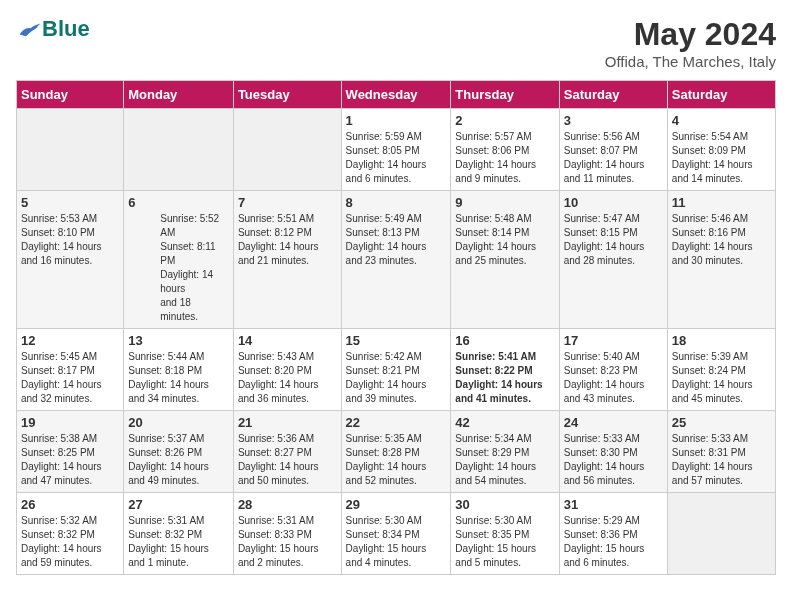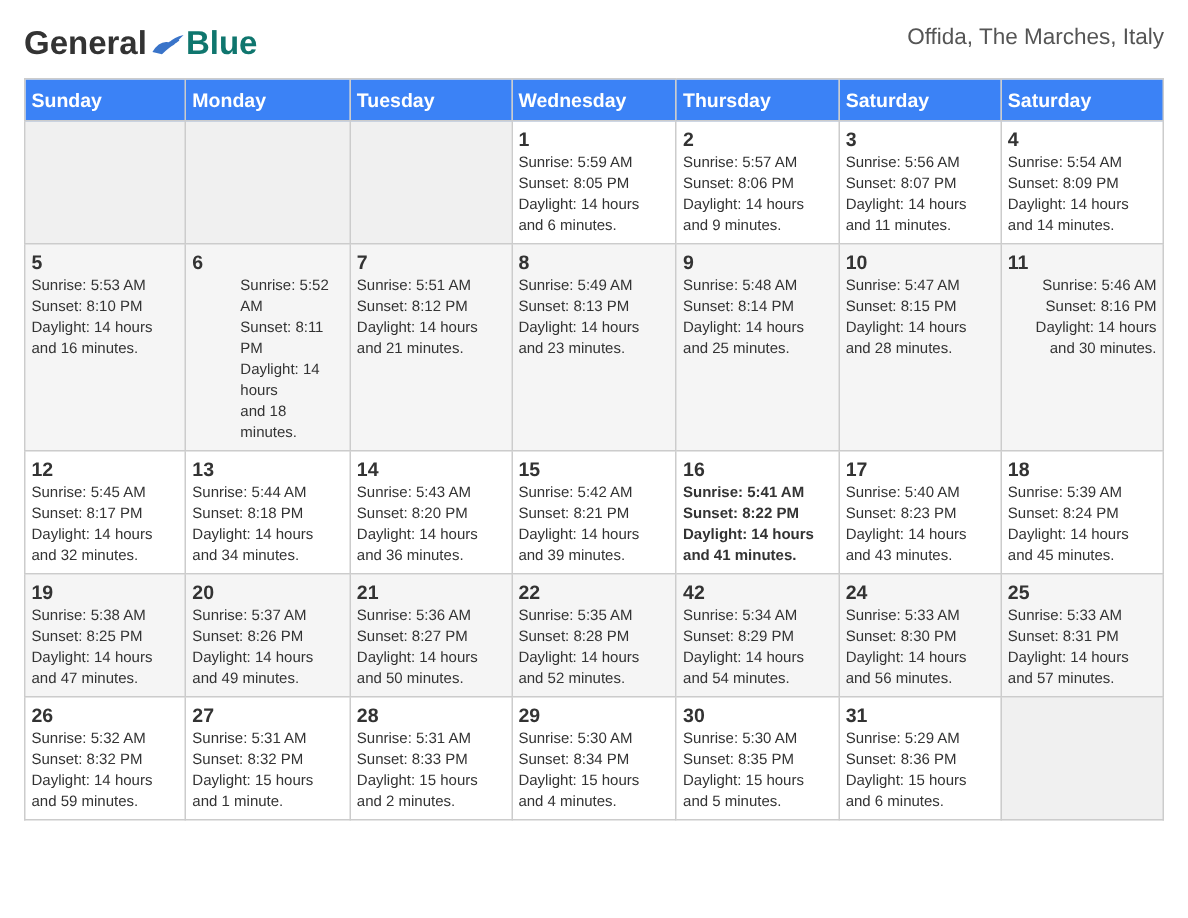--- a/index.html
+++ b/index.html
@@ -50,21 +50,21 @@
     }
     .location {
       font-size: 15px;
       color: #555;
     }
     table {
       width: 100%;
       border-collapse: collapse;
     }
     thead tr th {
-      background-color: #3b82f6;
+      background-color: #be185d;
       color: #fff;
       font-size: 13px;
       font-weight: bold;
       padding: 6px 4px;
       text-align: left;
       border: 1px solid #ccc;
     }
     tbody tr td {
       border: 1px solid #ccc;
       vertical-align: top;
@@ -91,29 +91,29 @@
     .empty-cell {
       background: #f0f0f0 !important;
     }
   </style>
 </head>
 <body>
 
 <div class="header">
   <div class="logo">
     <div class="logo-text">
-      <span class="logo-general">General</span>
       <svg class="logo-bird" viewBox="0 0 30 22" fill="none">
         <path d="M2 18 Q8 8 16 10 Q20 6 28 4 Q22 10 20 12 Q16 14 10 20 Z" fill="#3a74c9"></path>
         <path d="M16 10 Q20 12 24 8" stroke="#3a74c9" stroke-width="1.5" fill="none"></path>
       </svg>
       <span class="logo-blue">Blue</span>
     </div>
   </div>
   <div class="title-section">
+    <div class="month-year">May 2024</div>
     <div class="location">Offida, The Marches, Italy</div>
   </div>
 </div>
 
 <table>
   <thead>
     <tr>
     <th>Sunday</th>
         <th>Monday</th>
         <th>Tuesday</th>
@@ -195,21 +195,21 @@
         </td>
         <td>
           <div class="day-num">10</div>
           <div class="day-info" style="white-space: pre-line;">Sunrise: 5:47 AM
 Sunset: 8:15 PM
 Daylight: 14 hours
 and 28 minutes.</div>
         </td>
         <td>
           <div class="day-num">11</div>
-          <div class="day-info" style="white-space: pre-line; text-align: right;">Sunrise: 5:46 AM
+          <div class="day-info" style="white-space: pre-line;">Sunrise: 5:46 AM
 Sunset: 8:16 PM
 Daylight: 14 hours
 and 30 minutes.</div>
         </td>
       </tr>
       <tr>
         <td>
           <div class="day-num">12</div>
           <div class="day-info" style="white-space: pre-line;">Sunrise: 5:45 AM
 Sunset: 8:17 PM

